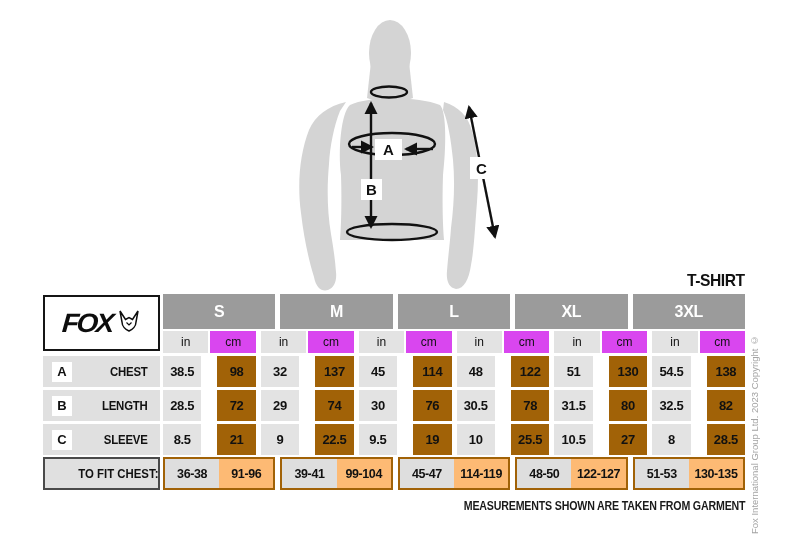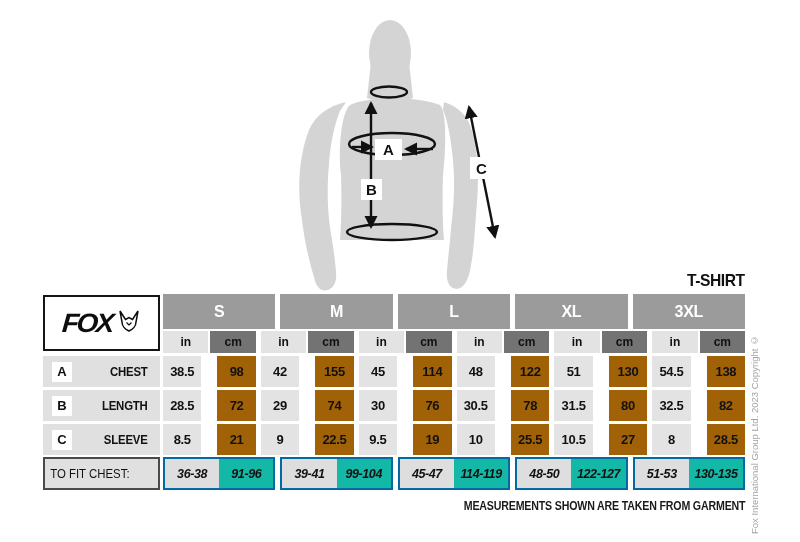--- a/index.html
+++ b/index.html
@@ -27,25 +27,25 @@
   .size-cell {
     flex:1; background:#9b9b9b; color:#fff; font-weight:bold; font-size:16px;
     display:flex; align-items:center; justify-content:center; margin-right:5px;
     letter-spacing:-0.3px;
   }
   .header-row .size-cell:last-child { margin-right:0; }
 
   
   .unit-row { height:22px; margin-bottom:3px; }
   .unit-cell {
-    flex:1; font-weight:bold; font-size:12px;
+    flex:1; font-weight:normal; font-size:12px;
     display:flex; align-items:center; justify-content:center; margin-right:2px;
   }
   .unit-cell.u-in { background:#e3e3e3; }
-  .unit-cell.u-cm { background:#737373; }
+  .unit-cell.u-cm { background:#d946ef; }
   .gend { margin-right:5px !important; }
   .row > :last-child { margin-right:0 !important;text-align:center; }
 
   
   .data-row { height:31px; margin-bottom:3px; }
   .data-row.last-data { margin-bottom:2px; }
   .label-cell {
     width:117px; flex:none; margin-right:3px; background:#e0e0e0;
     display:flex; align-items:center;
   }
@@ -64,34 +64,33 @@
   }
   .value-cell.u-in { background:#e3e3e3; }
   .value-cell.u-cm { background:#a16207; }
 
   
   .fit-row { height:33px; }
   .fit-label {
     width:117px; flex:none; margin-right:3px; box-sizing:border-box;
     border:2px solid #4a4a4a; background:#e0e0e0;
     display:flex; align-items:center; justify-content:flex-end;
-    padding-right:28px; font-weight:normal; font-size:12px;
+    padding-right:0; font-weight:bold; font-size:12px;
   }
   .fit-label span { transform:scaleX(0.95); transform-origin:right center; white-space:nowrap; }
   .fit-group {
-    flex:1; display:flex; box-sizing:border-box; border:2px solid #0369a1;
+    flex:1; display:flex; box-sizing:border-box; border:2px solid #a16207;
     margin-right:5px;
-    font-style:italic;
   }
   .fit-cell {
     flex:1; display:flex; align-items:center; justify-content:center;
     font-weight:bold; font-size:12.5px; letter-spacing:-0.4px;
   }
   .fit-cell.u-in { background:#dedede; }
-  .fit-cell.u-cm { background:#14b8a6; }
+  .fit-cell.u-cm { background:#fdba74; }
 
   
   .logo-box {
     position:absolute; left:0; top:1px; width:117px; height:56px;
     background:#fff; border:2px solid #151515; box-sizing:border-box;
     display:flex; align-items:center; justify-content:center; gap:4px; z-index:2;
   }
   .fox-text {
     font-style:italic; font-weight:900; font-size:28px; letter-spacing:-2.5px;
     color:#0d0d0d; transform:skewX(-4deg) scaleY(0.95); line-height:1;
@@ -199,22 +198,22 @@
       </div>
 
     <div id="data-rows">
         <div class="row data-row">
           <div class="label-cell">
             <div class="key-box">A</div>
             <div class="row-label">CHEST</div>
           </div>
           <div class="value-cell u-in">38.5</div>
           <div class="value-cell u-cm gend">98</div>
-          <div class="value-cell u-in">42</div>
-          <div class="value-cell u-cm gend">155</div>
+          <div class="value-cell u-in">32</div>
+          <div class="value-cell u-cm gend">137</div>
           <div class="value-cell u-in">45</div>
           <div class="value-cell u-cm gend">114</div>
           <div class="value-cell u-in">48</div>
           <div class="value-cell u-cm gend">122</div>
           <div class="value-cell u-in">51</div>
           <div class="value-cell u-cm gend">130</div>
           <div class="value-cell u-in">54.5</div>
           <div class="value-cell u-cm">138</div>
         </div>
         <div class="row data-row">

